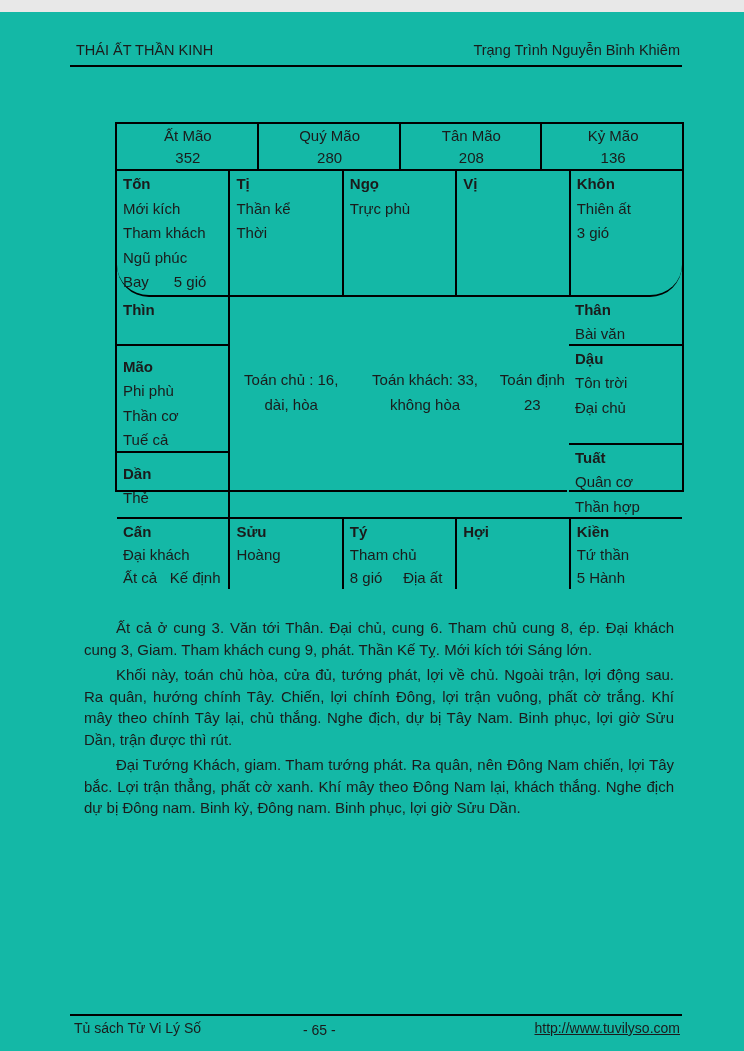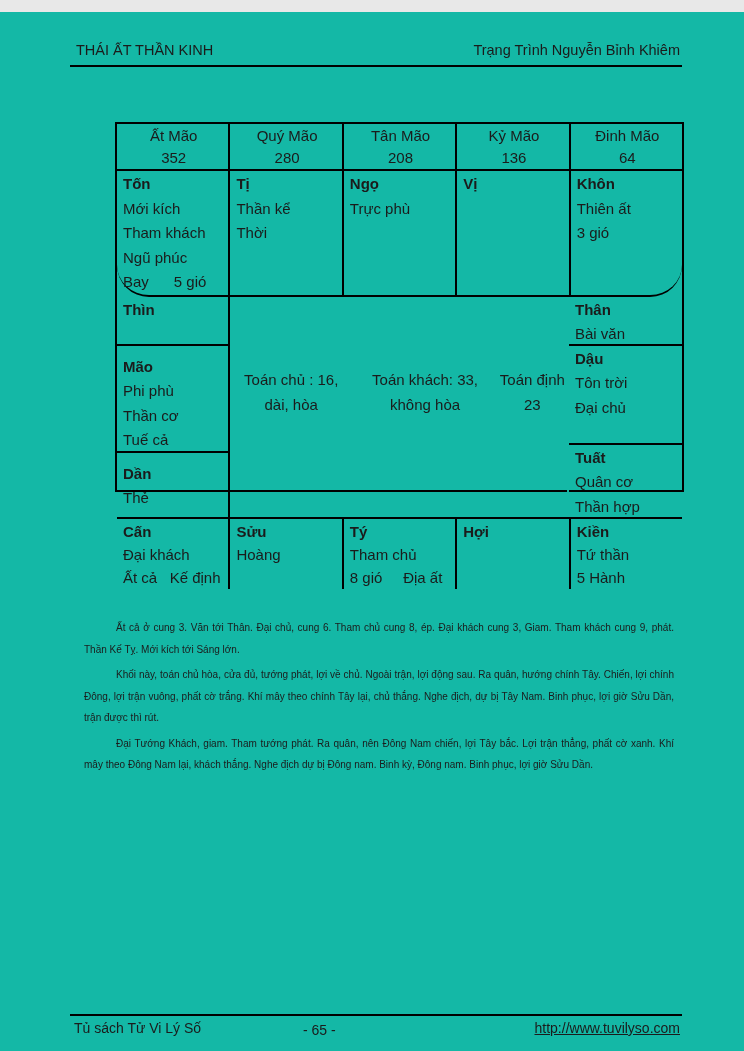--- a/index.html
+++ b/index.html
@@ -68,21 +68,21 @@
   .h-than { height: 49px; }
   .h-dau  { height: 99px; }
   .h-rest { flex: 1; }
 
   
   .body-text {
     position: absolute;
     left: 84px;
     top: 605px;
     width: 590px;
-    font-size: 10px;
+    font-size: 15px;
     line-height: 21.5px;
     text-align: justify;
   }
   .body-text p { text-indent: 32px; margin-bottom: 4px; }
 
   
   .running-footer {
     position: absolute;
     left: 70px;
     top: 1002px;
@@ -118,24 +118,20 @@
         <div class="top-value">280</div>
       </div>
       <div class="cell top-cell">
         <div class="top-name">Tân Mão</div>
         <div class="top-value">208</div>
       </div>
       <div class="cell top-cell">
         <div class="top-name">Kỷ Mão</div>
         <div class="top-value">136</div>
       </div>
-      <div class="cell top-cell">
-        <div class="top-name">Đinh Mão</div>
-        <div class="top-value">64</div>
-      </div>
     </div>
 
     <div class="row row-2">
       <div class="cell">
         <div class="cell-label">Tốn</div>
         <div class="cell-line">Mới kích</div>
         <div class="cell-line">Tham khách</div>
         <div class="cell-line">Ngũ phúc</div>
         <div class="cell-line">Bay      5 gió</div>
       </div>

